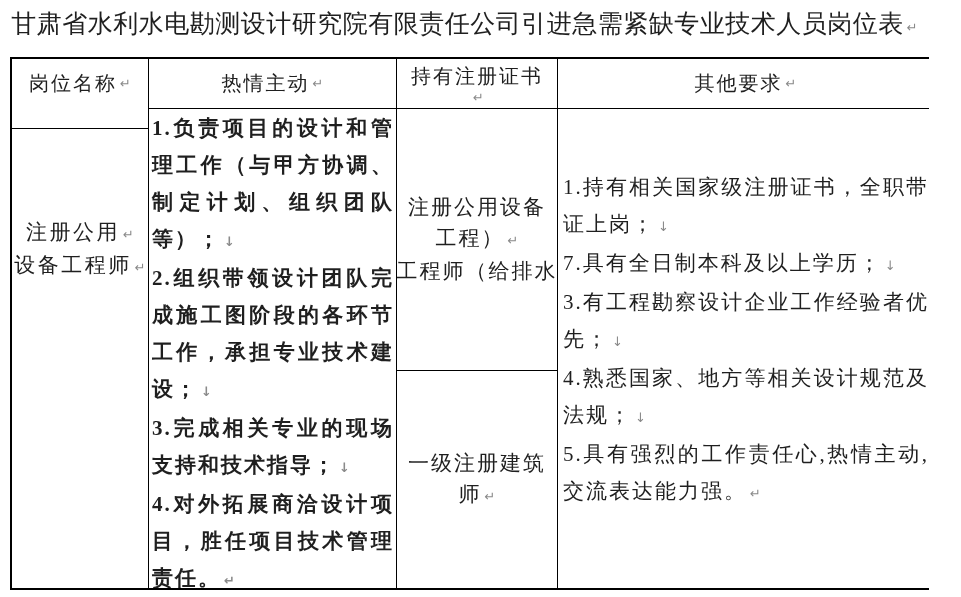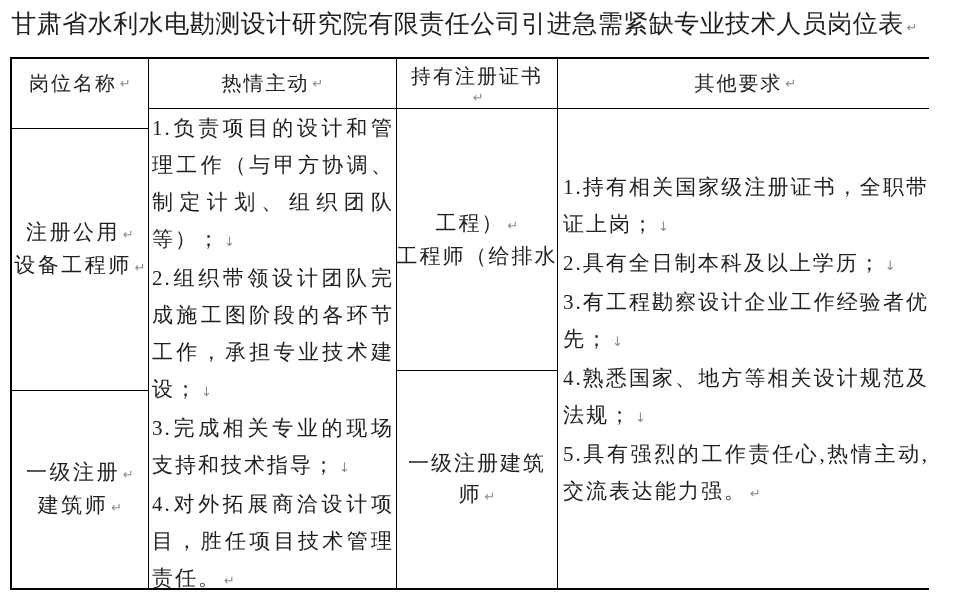--- a/index.html
+++ b/index.html
@@ -32,20 +32,21 @@
   .center-cell {
     display:flex; flex-direction:column; align-items:center; justify-content:center;
     font-size:21px; letter-spacing:2.5px; text-align:center;
   }
   .name-cell { line-height:30px;margin-top:20px; }
   .cert-cell { line-height:31px; letter-spacing:2px; }
   .center-cell .line { white-space:nowrap; }
   .duties-cell {
     font-size:21px; line-height:37px; letter-spacing:2px;
     padding:1px 2px 0 3px;
+    font-weight:bold;
   }
   .other-cell {
     display:flex; flex-direction:column; justify-content:center;
     font-size:21px; line-height:37px; letter-spacing:2px;
     padding:0 4px 16px 5px;
   }
   .item { text-align:justify; line-break:strict; }
   .mark {
     color:#8a8a8a; font-size:13px; letter-spacing:0; margin-left:3px;
     font-family:"DejaVu Sans","Liberation Sans",sans-serif;
@@ -94,36 +95,33 @@
     </div>
 
     <div class="cell duties-cell c2 span23">
       <div class="item"><span>1.负责项目的设计和管理工作（与甲方协调、制定计划、组织团队等）；</span><span class="mark">↓</span></div>
       <div class="item"><span>2.组织带领设计团队完成施工图阶段的各环节工作，承担专业技术建设；</span><span class="mark">↓</span></div>
       <div class="item"><span>3.完成相关专业的现场支持和技术指导；</span><span class="mark">↓</span></div>
       <div class="item"><span>4.对外拓展商洽设计项目，胜任项目技术管理责任。</span><span class="mark">↵</span></div>
     </div>
 
     <div class="cell center-cell cert-cell c3 r2">
+      <div class="line"><span>注册公用设备</span></div>
       <div class="line"><span>工程）</span><span class="mark">↵</span></div>
       <div class="line"><span>工程师（给排水</span></div>
     </div>
 
     <div class="cell other-cell c4 span23">
       <div class="item"><span>1.持有相关国家级注册证书，全职带证上岗；</span><span class="mark">↓</span></div>
-      <div class="item"><span>2.具有全日制本科及以上学历；</span><span class="mark">↓</span></div>
+      <div class="item"><span>7.具有全日制本科及以上学历；</span><span class="mark">↓</span></div>
       <div class="item"><span>3.有工程勘察设计企业工作经验者优先；</span><span class="mark">↓</span></div>
       <div class="item"><span>4.熟悉国家、地方等相关设计规范及法规；</span><span class="mark">↓</span></div>
       <div class="item"><span>5.具有强烈的工作责任心,热情主动,交流表达能力强。</span><span class="mark">↵</span></div>
     </div>
 
-    <div class="cell center-cell name-cell c1 r3 bl0">
-      <div class="line"><span>一级注册</span><span class="mark">↵</span></div>
-      <div class="line"><span>建筑师</span><span class="mark">↵</span></div>
-    </div>
 
     <div class="cell center-cell cert-cell c3 r3">
       <div class="line"><span>一级注册建筑</span></div>
       <div class="line"><span>师</span><span class="mark">↵</span></div>
     </div>
 
   </div>
 
   <span class="row-end-mark rem-0">↵</span>
   <span class="row-end-mark rem-1">↵</span>

